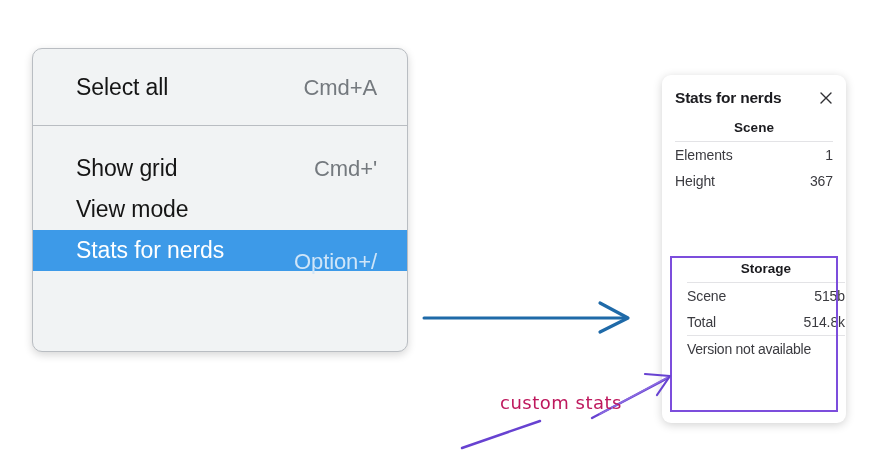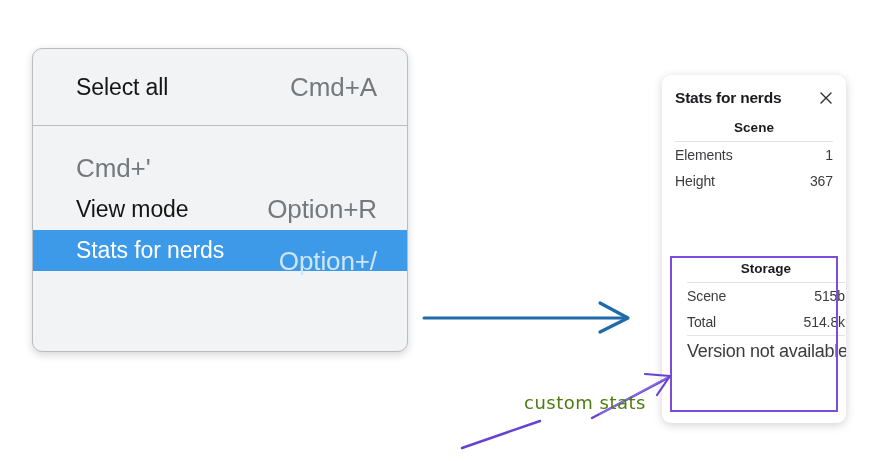--- a/index.html
+++ b/index.html
@@ -62,21 +62,21 @@
     box-sizing: border-box;
     cursor: default;
     white-space: nowrap;
   }
   .menu-item .label {
     font-size: 23px;
     color: #151515;
     letter-spacing: -0.1px;
   }
   .menu-item .shortcut {
-    font-size: 26px;
+    font-size: 22px;
     color: #74797e;
     letter-spacing: -0.1px;
   }
   .menu-item.selected {
     background: #3d9ae8;
   }
   .menu-item.selected .label {
     color: #ffffff;
   }
   .menu-item.selected .shortcut {
@@ -145,21 +145,21 @@
     justify-content: space-between;
     font-size: 14px;
     color: #3b3b40;
     padding: 4px 0 3px 0;
     line-height: 1.35;
   }
   .stat-row .k { letter-spacing: -0.1px; }
   .stat-row .v { letter-spacing: -0.1px; }
 
   .single-line {
-    font-size: 18px;
+    font-size: 14px;
     color: #3b3b40;
     padding: 5px 0 4px 0;
     letter-spacing: -0.25px;
     white-space: nowrap;
   }
 
   
   .custom-box {
     position: absolute;
     left: 8px;
@@ -182,25 +182,25 @@
   }
 
   
   .annotations {
     position: absolute;
     inset: 0;
     pointer-events: none;
   }
   .anno-text {
     position: absolute;
-    left: 524px;
+    left: 500px;
     top: 392px;
     font-family: "DejaVu Sans", sans-serif;
     font-size: 18px;
-    color: #4d7c0f;
+    color: #be185d;
     letter-spacing: 0.5px;
     white-space: nowrap;
   }
 </style>
 </head>
 <body>
 
 <div class="stage">
 
   <div class="context-menu">
@@ -209,25 +209,25 @@
       <div class="menu-item">
         <span class="label">Select all</span>
         <span class="shortcut">Cmd+A</span>
       </div>
     </div>
 
     <div class="menu-separator"></div>
 
     <div class="menu-group group-bottom">
       <div class="menu-item">
+        <span class="label">Show grid</span>
         <span class="shortcut">Cmd+'</span>
       </div>
       <div class="menu-item">
         <span class="label">View mode</span>
-        <span class="shortcut">Option+R</span>
       </div>
       <div class="menu-item selected">
         <span class="label">Stats for nerds</span>
         <span class="shortcut">Option+/</span>
       </div>
       <div class="menu-tail"></div>
     </div>
 
   </div>
 

